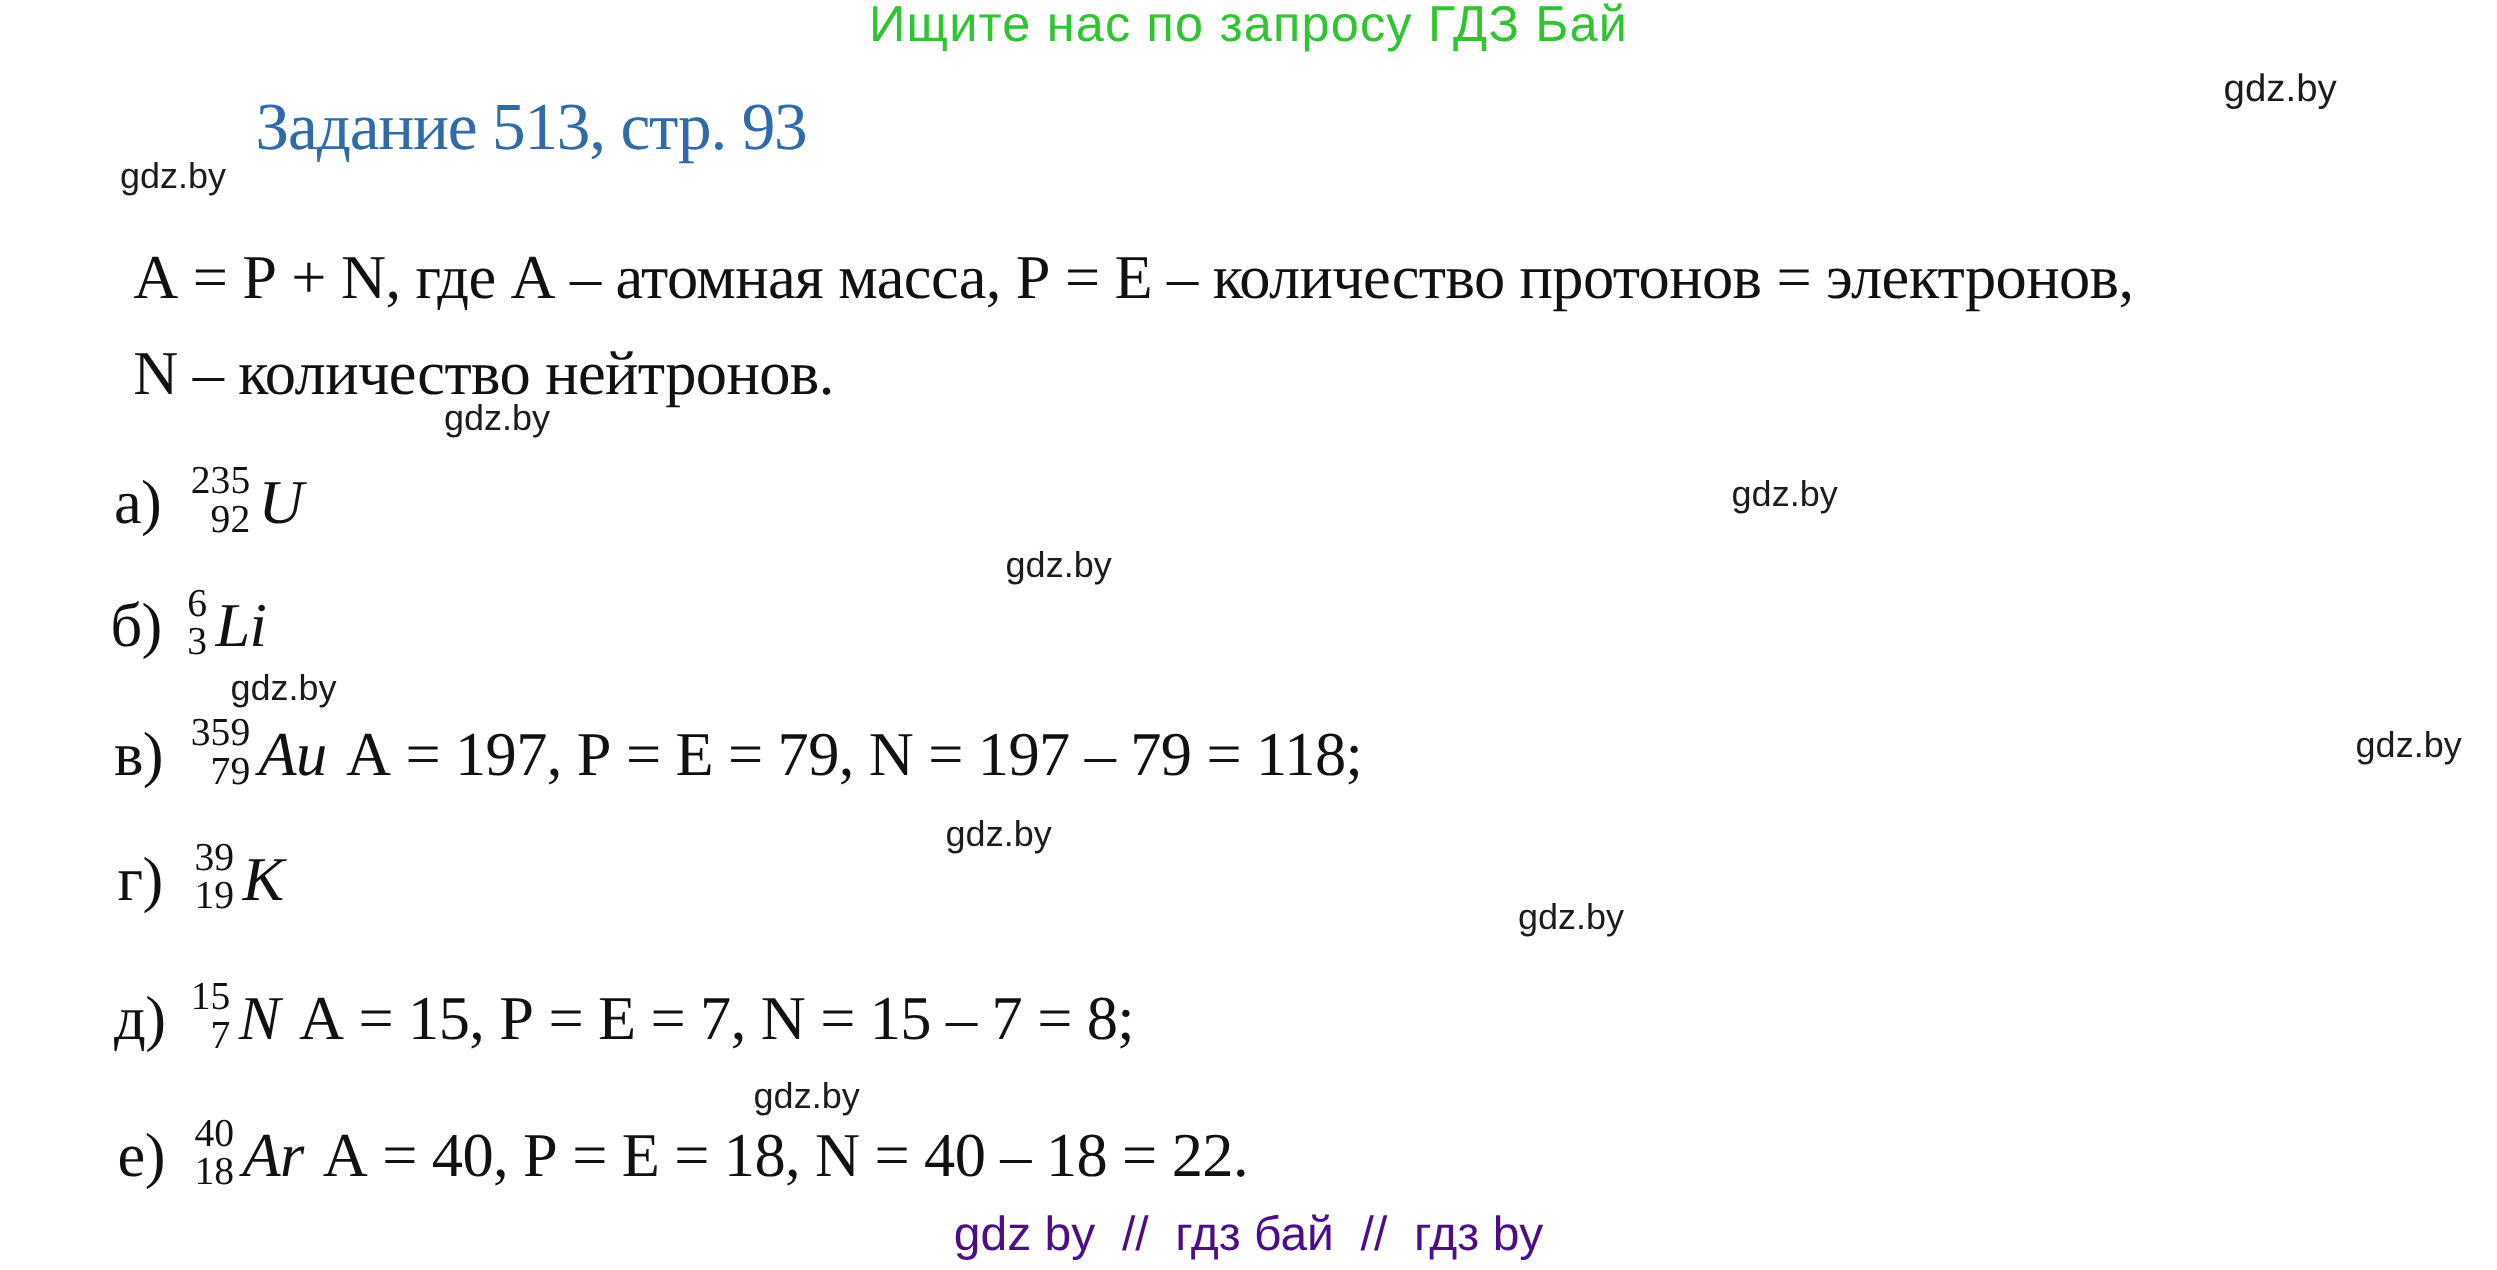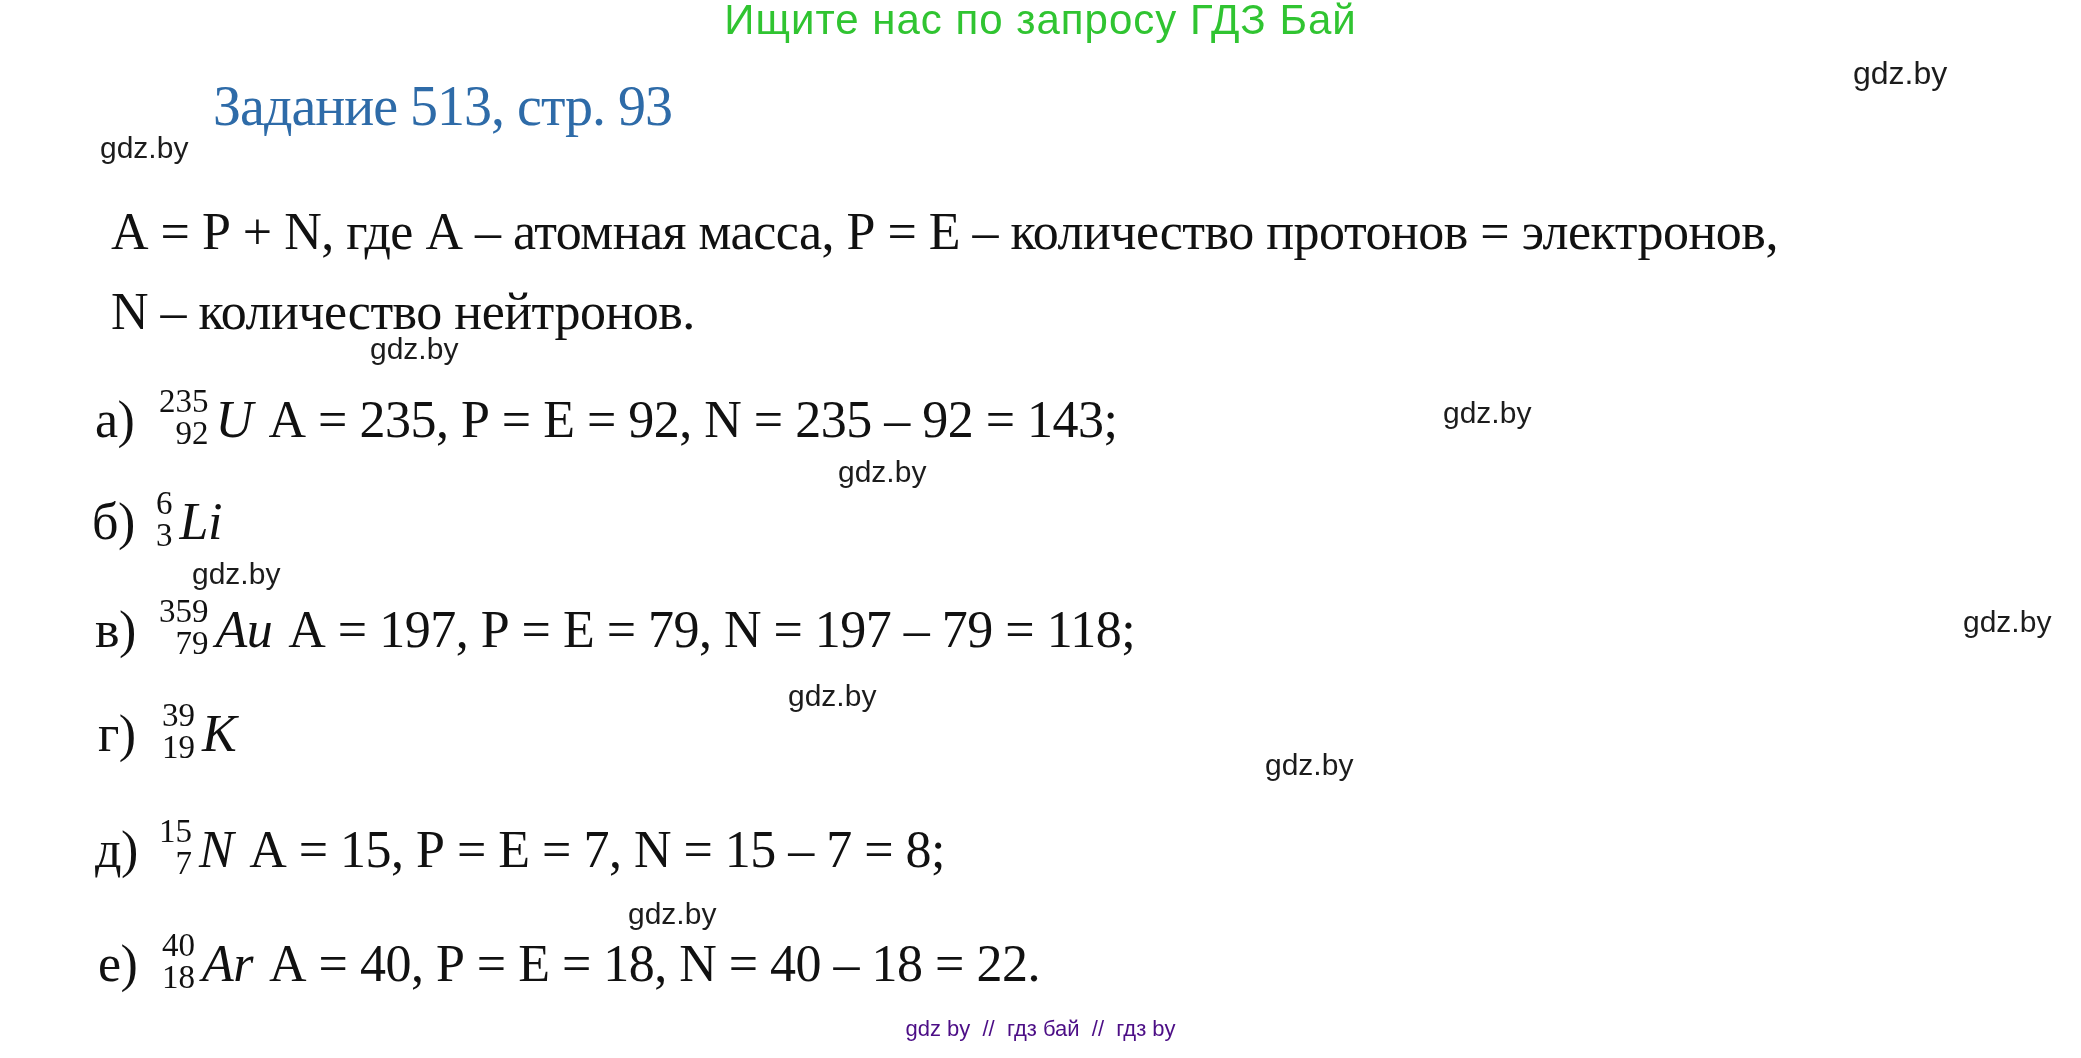--- a/index.html
+++ b/index.html
@@ -94,21 +94,21 @@
   .wm7  { left: 1963px; top: 605px; }
   .wm8  { left: 788px;  top: 679px; }
   .wm9  { left: 1265px; top: 748px; }
   .wm10 { left: 628px;  top: 897px; }
   
   .footer {
     position: absolute;
     left: 0; right: 0; top: 1006px;
     text-align: center;
     font-family: "Liberation Sans", sans-serif;
-    font-size: 22px;
+    font-size: 40px;
     line-height: 46px;
     color: #4c0e86;
     white-space: pre;
   }
 </style>
 </head>
 <body>
 
 <div class="page">
 
@@ -127,21 +127,20 @@
 
   <div class="wm wm3">gdz.by</div>
 
   <div class="item item-a">
     <span class="lbl">а)</span>
     <span class="iso">
       <span>235</span>
       <span>92</span>
     </span>
     <span class="elem">U</span>
-    <span class="eq">А = 235, Р = Е = 92, N = 235 – 92 = 143;</span>
   </div>
 
   <div class="wm wm4">gdz.by</div>
   <div class="wm wm5">gdz.by</div>
 
   <div class="item item-b">
     <span class="lbl">б)</span>
     <span class="iso">
       <span>6</span>
       <span>3</span>

